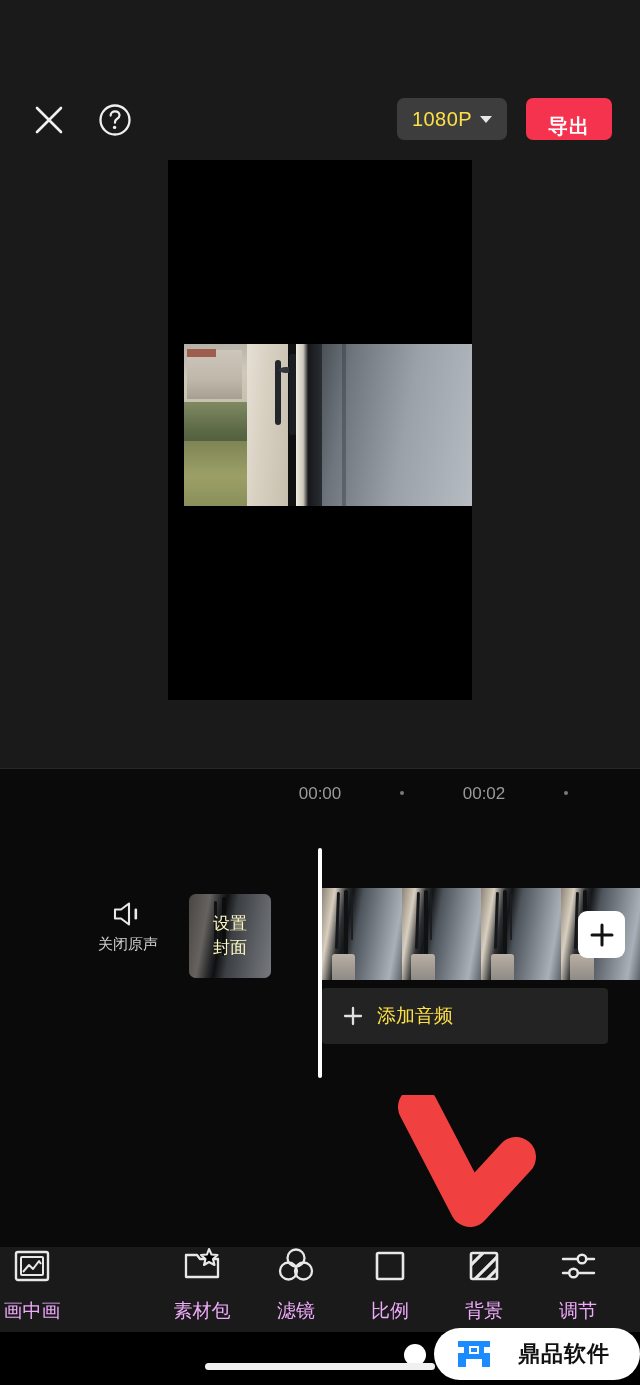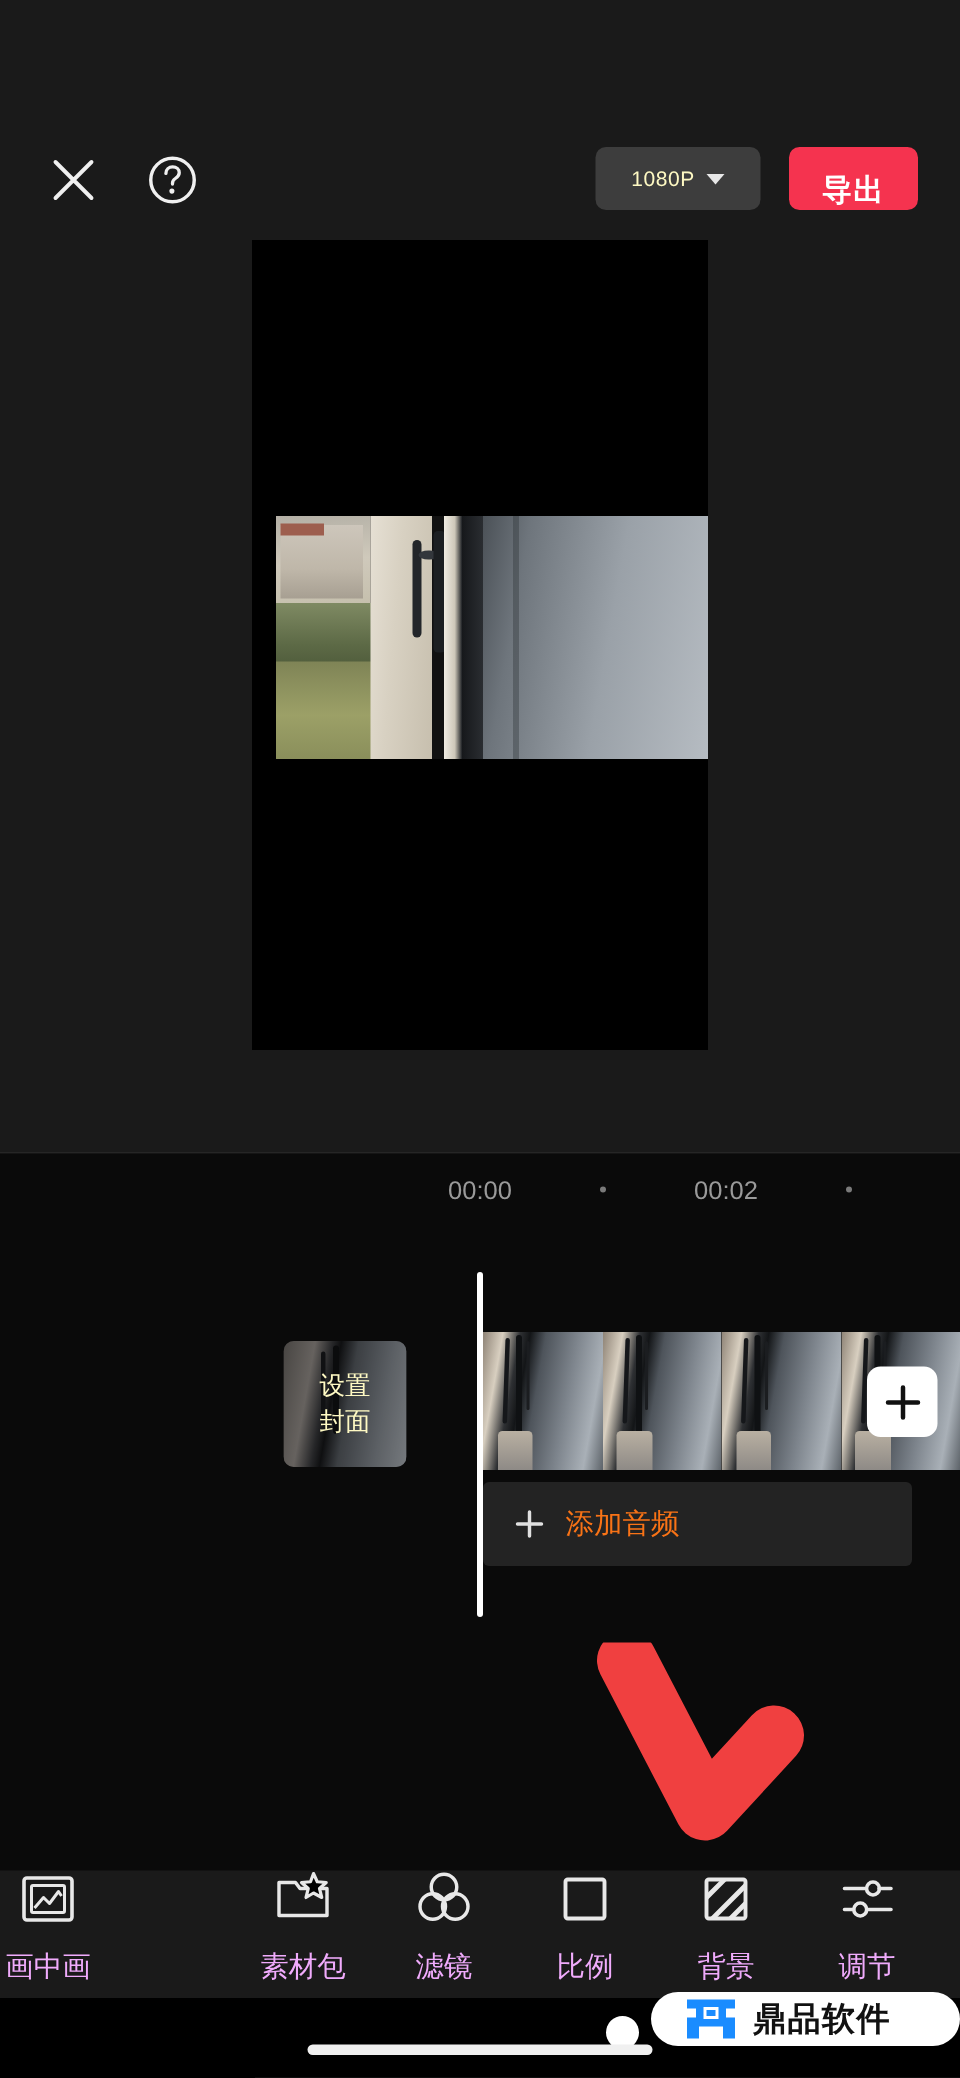--- a/index.html
+++ b/index.html
@@ -16,21 +16,21 @@
   .tb-icon { position:absolute; top:96px; width:48px; height:48px;
              display:flex; align-items:center; justify-content:center; }
   .tb-close { left:25px; }
   .tb-help  { left:91px; }
   .tb-close svg, .tb-help svg { display:block; }
   .res-pill {
     position:absolute; left:397px; top:98px; width:110px; height:42px;
     background:#3d3d3d; border-radius:7px;
     display:flex; align-items:center; justify-content:center; gap:8px;
   }
-  .res-pill .lbl { font-size:14px; color:#fef9c3; letter-spacing:.4px; }
+  .res-pill .lbl { font-size:20px; color:#fde047; letter-spacing:.4px; }
   .caret { width:0;height:0;border-left:6px solid transparent;
            border-right:6px solid transparent;border-top:7px solid #e8e8e8; }
   .export-btn {
     position:absolute; left:526px; top:98px; width:86px; height:42px;
     background:#f5334f; border-radius:7px;
     display:flex; align-items:flex-end; justify-content:center;
   }
   .export-btn .lbl { font-size:20px; color:#fff; font-weight:bold; letter-spacing:1px; }
 
   
@@ -120,37 +120,37 @@
   .vf-base { position:absolute; left:12%; bottom:0; width:30%; height:28%;
              background:linear-gradient(180deg,#b9b0a2 0%,#8e8a86 100%); border-radius:3px 3px 0 0; }
 
   .plus-btn { position:absolute; left:578px; top:911px; width:47px; height:47px;
               background:#fff; border-radius:9px; z-index:15;
               display:flex; align-items:center; justify-content:center; }
 
   .audio-track { position:absolute; left:322px; top:219px; width:286px; height:56px;
                  background:#232323; border-radius:4px;
                  display:flex; align-items:center; gap:13px; padding-left:20px; }
-  .audio-lbl { font-size:19px; color:#f97316; }
+  .audio-lbl { font-size:19px; color:#fde047; }
 
   
   .red-arrow { position:absolute; left:398px; top:1095px; width:140px; height:145px; z-index:20; }
 
   
   .toolbar { position:absolute; left:0; top:1232px; width:640px; height:100px; }
   .tool { position:absolute; top:0; width:92px; height:96px;
           display:flex; flex-direction:column; align-items:center; }
   .tool-ico { height:48px; display:flex; align-items:center; justify-content:center;
               margin-top:10px; }
   .tool-lbl { font-size:19px; color:#f0abfc; margin-top:8px; white-space:nowrap; }
 
   
-  .watermark { position:absolute; left:434px; top:1328px; width:206px; height:36px;
+  .watermark { position:absolute; left:434px; top:1328px; width:206px; height:52px;
                background:#fff; border-radius:26px;
-               display:flex; align-items:center; gap:8px; padding-left:20px; z-index:30; }
+               display:flex; align-items:center; gap:24px; padding-left:20px; z-index:30; }
   .wm-txt { font-size:22px; color:#111; font-weight:bold; letter-spacing:1px; }
   .wm-dot { position:absolute; left:404px; top:1344px; width:22px; height:22px;
             border-radius:50%; background:#fff; z-index:29; }
   .home-bar { position:absolute; left:205px; top:1363px; width:230px; height:7px;
               background:#f0f0f0; border-radius:4px; z-index:31; }
   .bottom-black { position:absolute; left:0; top:1332px; width:640px; height:53px;
                   background:#000; }
 </style>
 </head>
 <body>
@@ -216,20 +216,27 @@
 
     <div class="ruler">
       <span class="rk" style="left:320px">00:00</span>
       <span class="rdot" style="left:402px"></span>
       <span class="rk" style="left:484px">00:02</span>
       <span class="rdot" style="left:566px"></span>
     </div>
 
     <div class="playhead"></div>
 
+    <div class="mute-btn">
+      <svg width="34" height="28" viewBox="0 0 34 28">
+        <path d="M4 9.5 L10 9.5 L18 3.5 L18 24.5 L10 18.5 L4 18.5 Z" stroke="#e8e8e8" stroke-width="2.1" fill="none" stroke-linejoin="round"></path>
+        <rect x="23.5" y="8.5" width="2.6" height="11" rx="1.2" fill="#e8e8e8"></rect>
+      </svg>
+      <span class="mute-lbl">关闭原声</span>
+    </div>
 
     <div class="cover-btn">
       <div class="cover-img">
         <div class="cover-str1"></div>
         <div class="cover-str2"></div>
       </div>
       <div class="cover-ov">
         <span>设置</span>
         <span>封面</span>
       </div>

